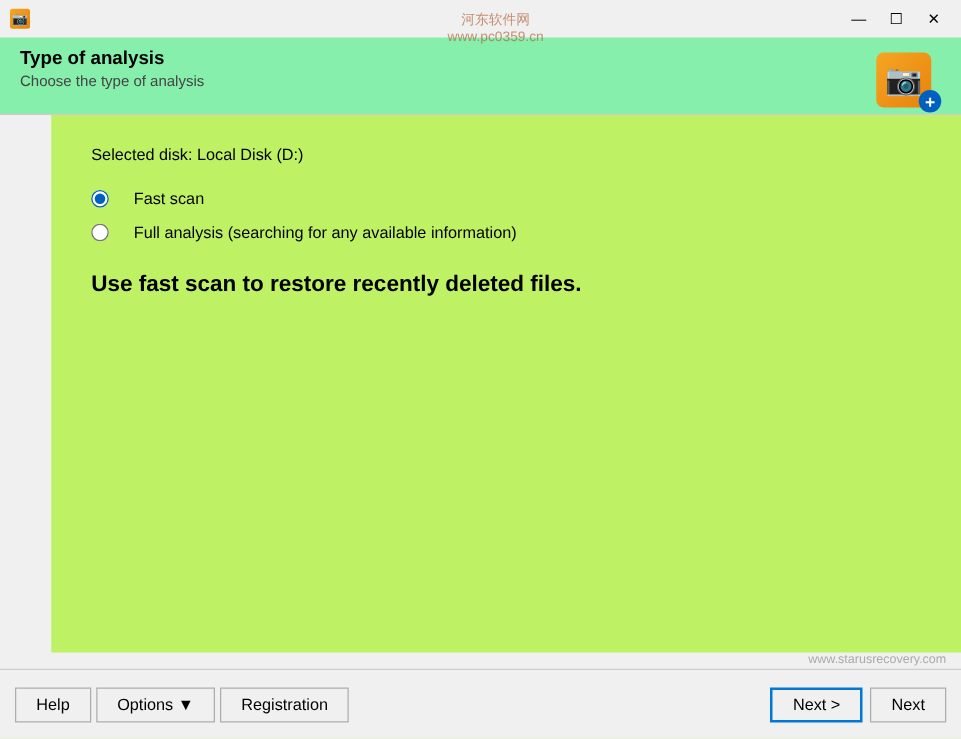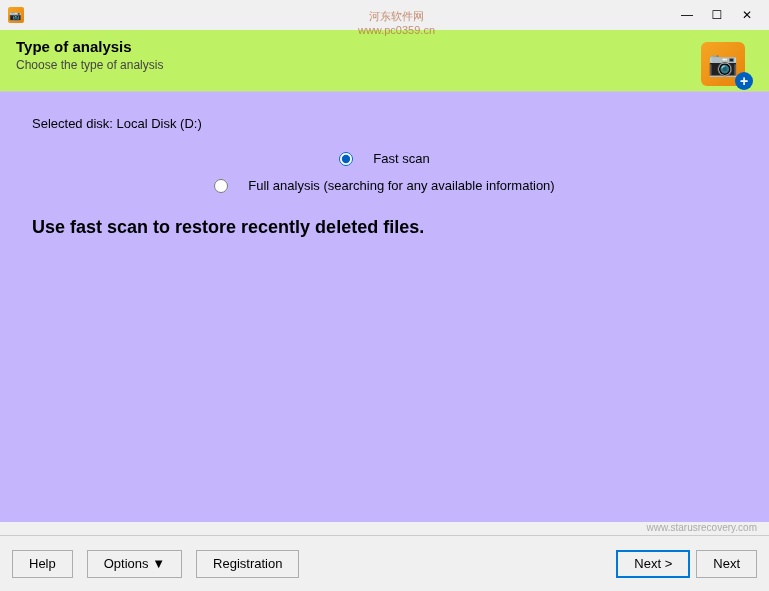--- a/index.html
+++ b/index.html
@@ -47,21 +47,21 @@
       align-items: center;
       justify-content: center;
       color: #000;
     }
 
     
     .header-area {
       display: flex;
       align-items: flex-start;
       justify-content: space-between;
-      background: #bef264;
+      background: #86efac;
       padding: 8px 16px 8px 16px;
       border-bottom: 1px solid #ccc;
       height: 62px;
     }
     .header-text {
       display: flex;
       flex-direction: column;
       justify-content: center;
     }
     .header-title {
@@ -87,46 +87,46 @@
       z-index: 10;
       margin-left: 24px;
     }
     .watermark-text {
       font-size: 11px;
       color: rgba(180, 100, 60, 0.7);
     }
 
     
     .main-content {
-      background: #c4b5fd;
+      background: #bef264;
       padding: 24px 32px;
       flex: 1;
       min-height: 430px;
       position: relative;
+      margin-left: 41px;
     }
 
     .selected-disk {
       margin-bottom: 20px;
       font-size: 13px;
       color: #000;
     }
 
     .radio-group {
       display: flex;
       flex-direction: column;
       gap: 12px;
       margin-bottom: 24px;
     }
 
     .radio-item {
       display: flex;
       align-items: center;
       gap: 20px;
       cursor: pointer;
-      justify-content: center;
     }
 
     .radio-input {
       width: 14px;
       height: 14px;
       accent-color: #0060c0;
       cursor: pointer;
     }
 
     .radio-label {
@@ -152,21 +152,21 @@
       background: #f0f0f0;
       border-top: 1px solid #ccc;
       display: flex;
       align-items: center;
       justify-content: space-between;
       padding: 0 12px;
     }
 
     .footer-left {
       display: flex;
-      gap: 14px;
+      gap: 4px;
     }
 
     .footer-right {
       display: flex;
       gap: 6px;
       align-items: center;
     }
 
     .footer-watermark {
       position: absolute;

